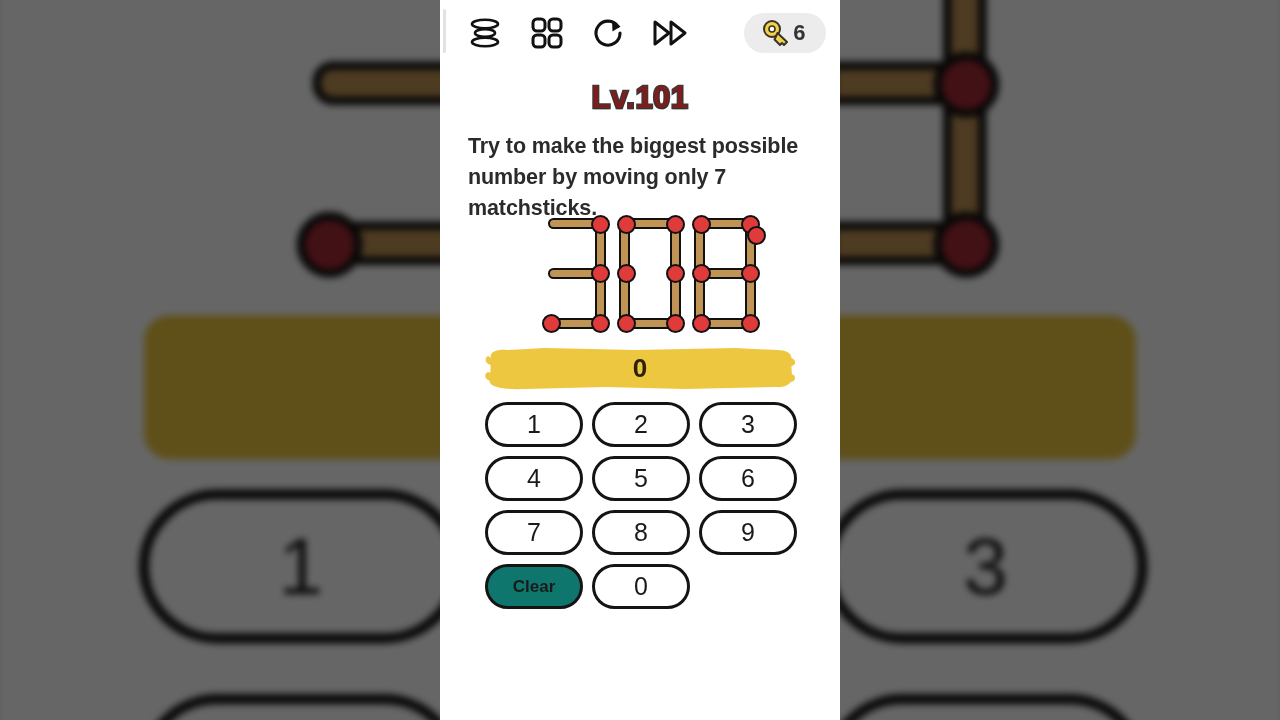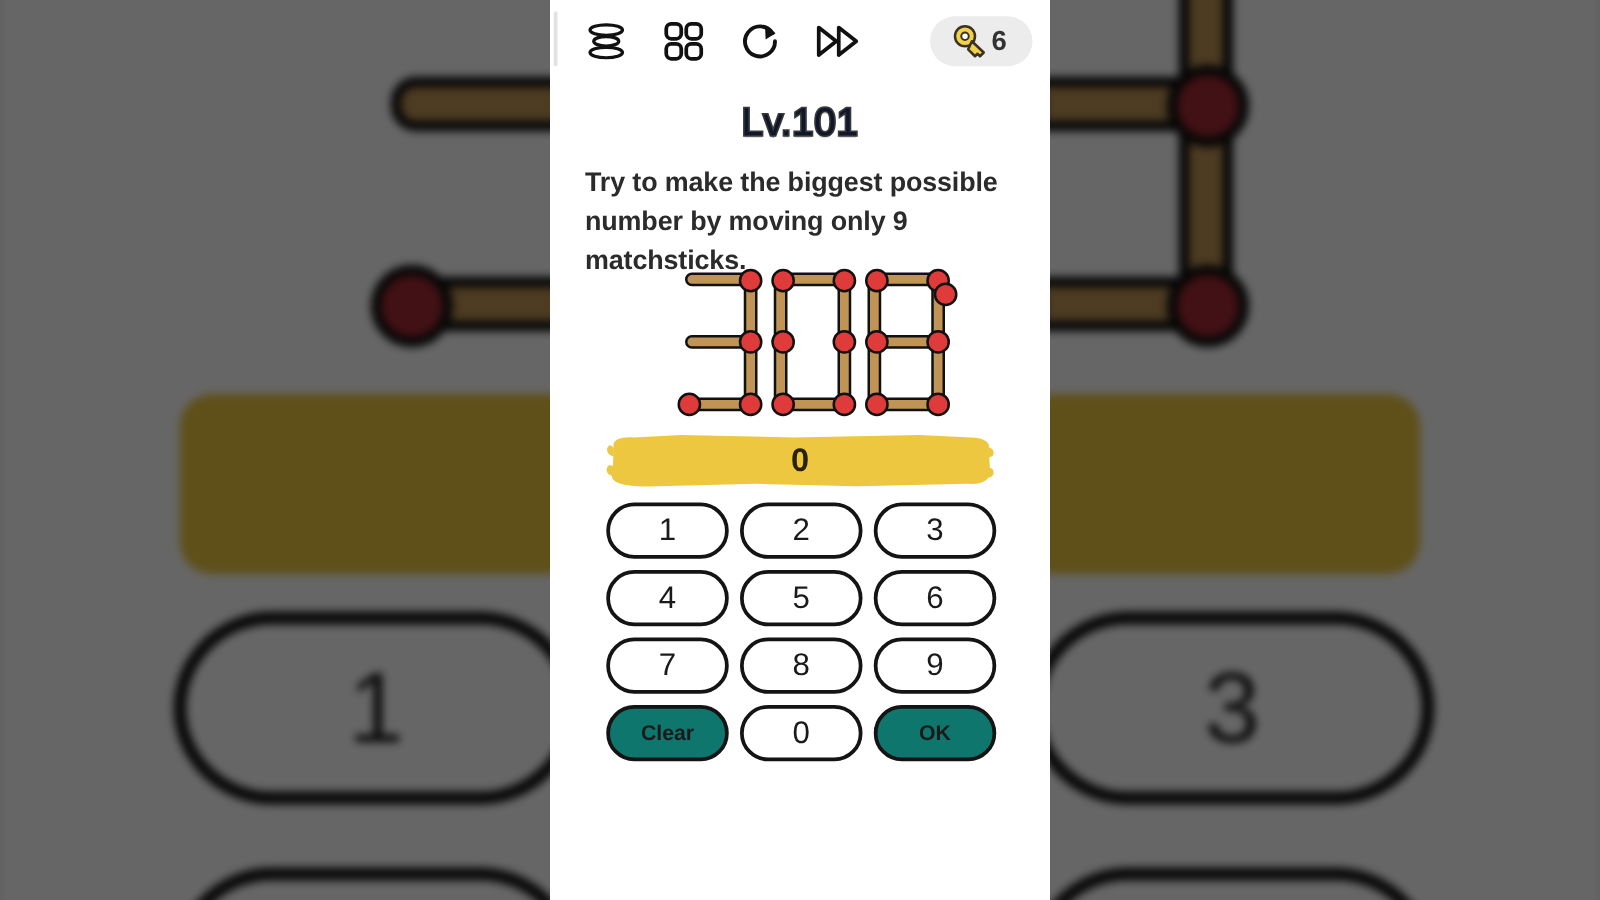--- a/index.html
+++ b/index.html
@@ -100,23 +100,23 @@
   }
 
   
   .lv {
     position: absolute;
     top: 80px;
     left: 0;
     width: 400px;
     text-align: center;
     font-size: 31px;
-    font-weight: 400;
+    font-weight: 700;
     letter-spacing: 0.5px;
-    color: #0f172a;
+    color: #7f1d1d;
     -webkit-text-stroke: 2.6px #3a3a3a;
     paint-order: stroke fill;
     text-shadow: 0 2px 0 rgba(0,0,0,0.12);
   }
 
   
   .question {
     position: absolute;
     top: 131px;
     left: 28px;
@@ -348,21 +348,21 @@
             </g>
             <circle cx="11" cy="10" r="3" fill="#ffffff" stroke="#3a3226" stroke-width="1.6"></circle>
           </svg>
         </span>
         <span class="key-count">6</span>
       </div>
     </div>
 
     <div class="lv">Lv.101</div>
 
-    <div class="question">Try to make the biggest possible number by moving only 9 matchsticks.</div>
+    <div class="question">Try to make the biggest possible number by moving only 7 matchsticks.</div>
 
     <div class="matcharea">
 
       <div class="digit" style="left:104px; top:0;">
         <div class="seg h t"></div>
         <div class="seg v tr"></div>
         <div class="seg h m"></div>
         <div class="seg v br"></div>
         <div class="seg h b"></div>
         <div class="head" style="left:47px; top:-3px;"></div>
@@ -422,17 +422,16 @@
         <div class="key">2</div>
         <div class="key">3</div>
         <div class="key">4</div>
         <div class="key">5</div>
         <div class="key">6</div>
         <div class="key">7</div>
         <div class="key">8</div>
         <div class="key">9</div>
         <div class="key action">Clear</div>
         <div class="key">0</div>
-        <div class="key action">OK</div>
       </div>
 
   </div>
 </div>
 
 </body></html>

